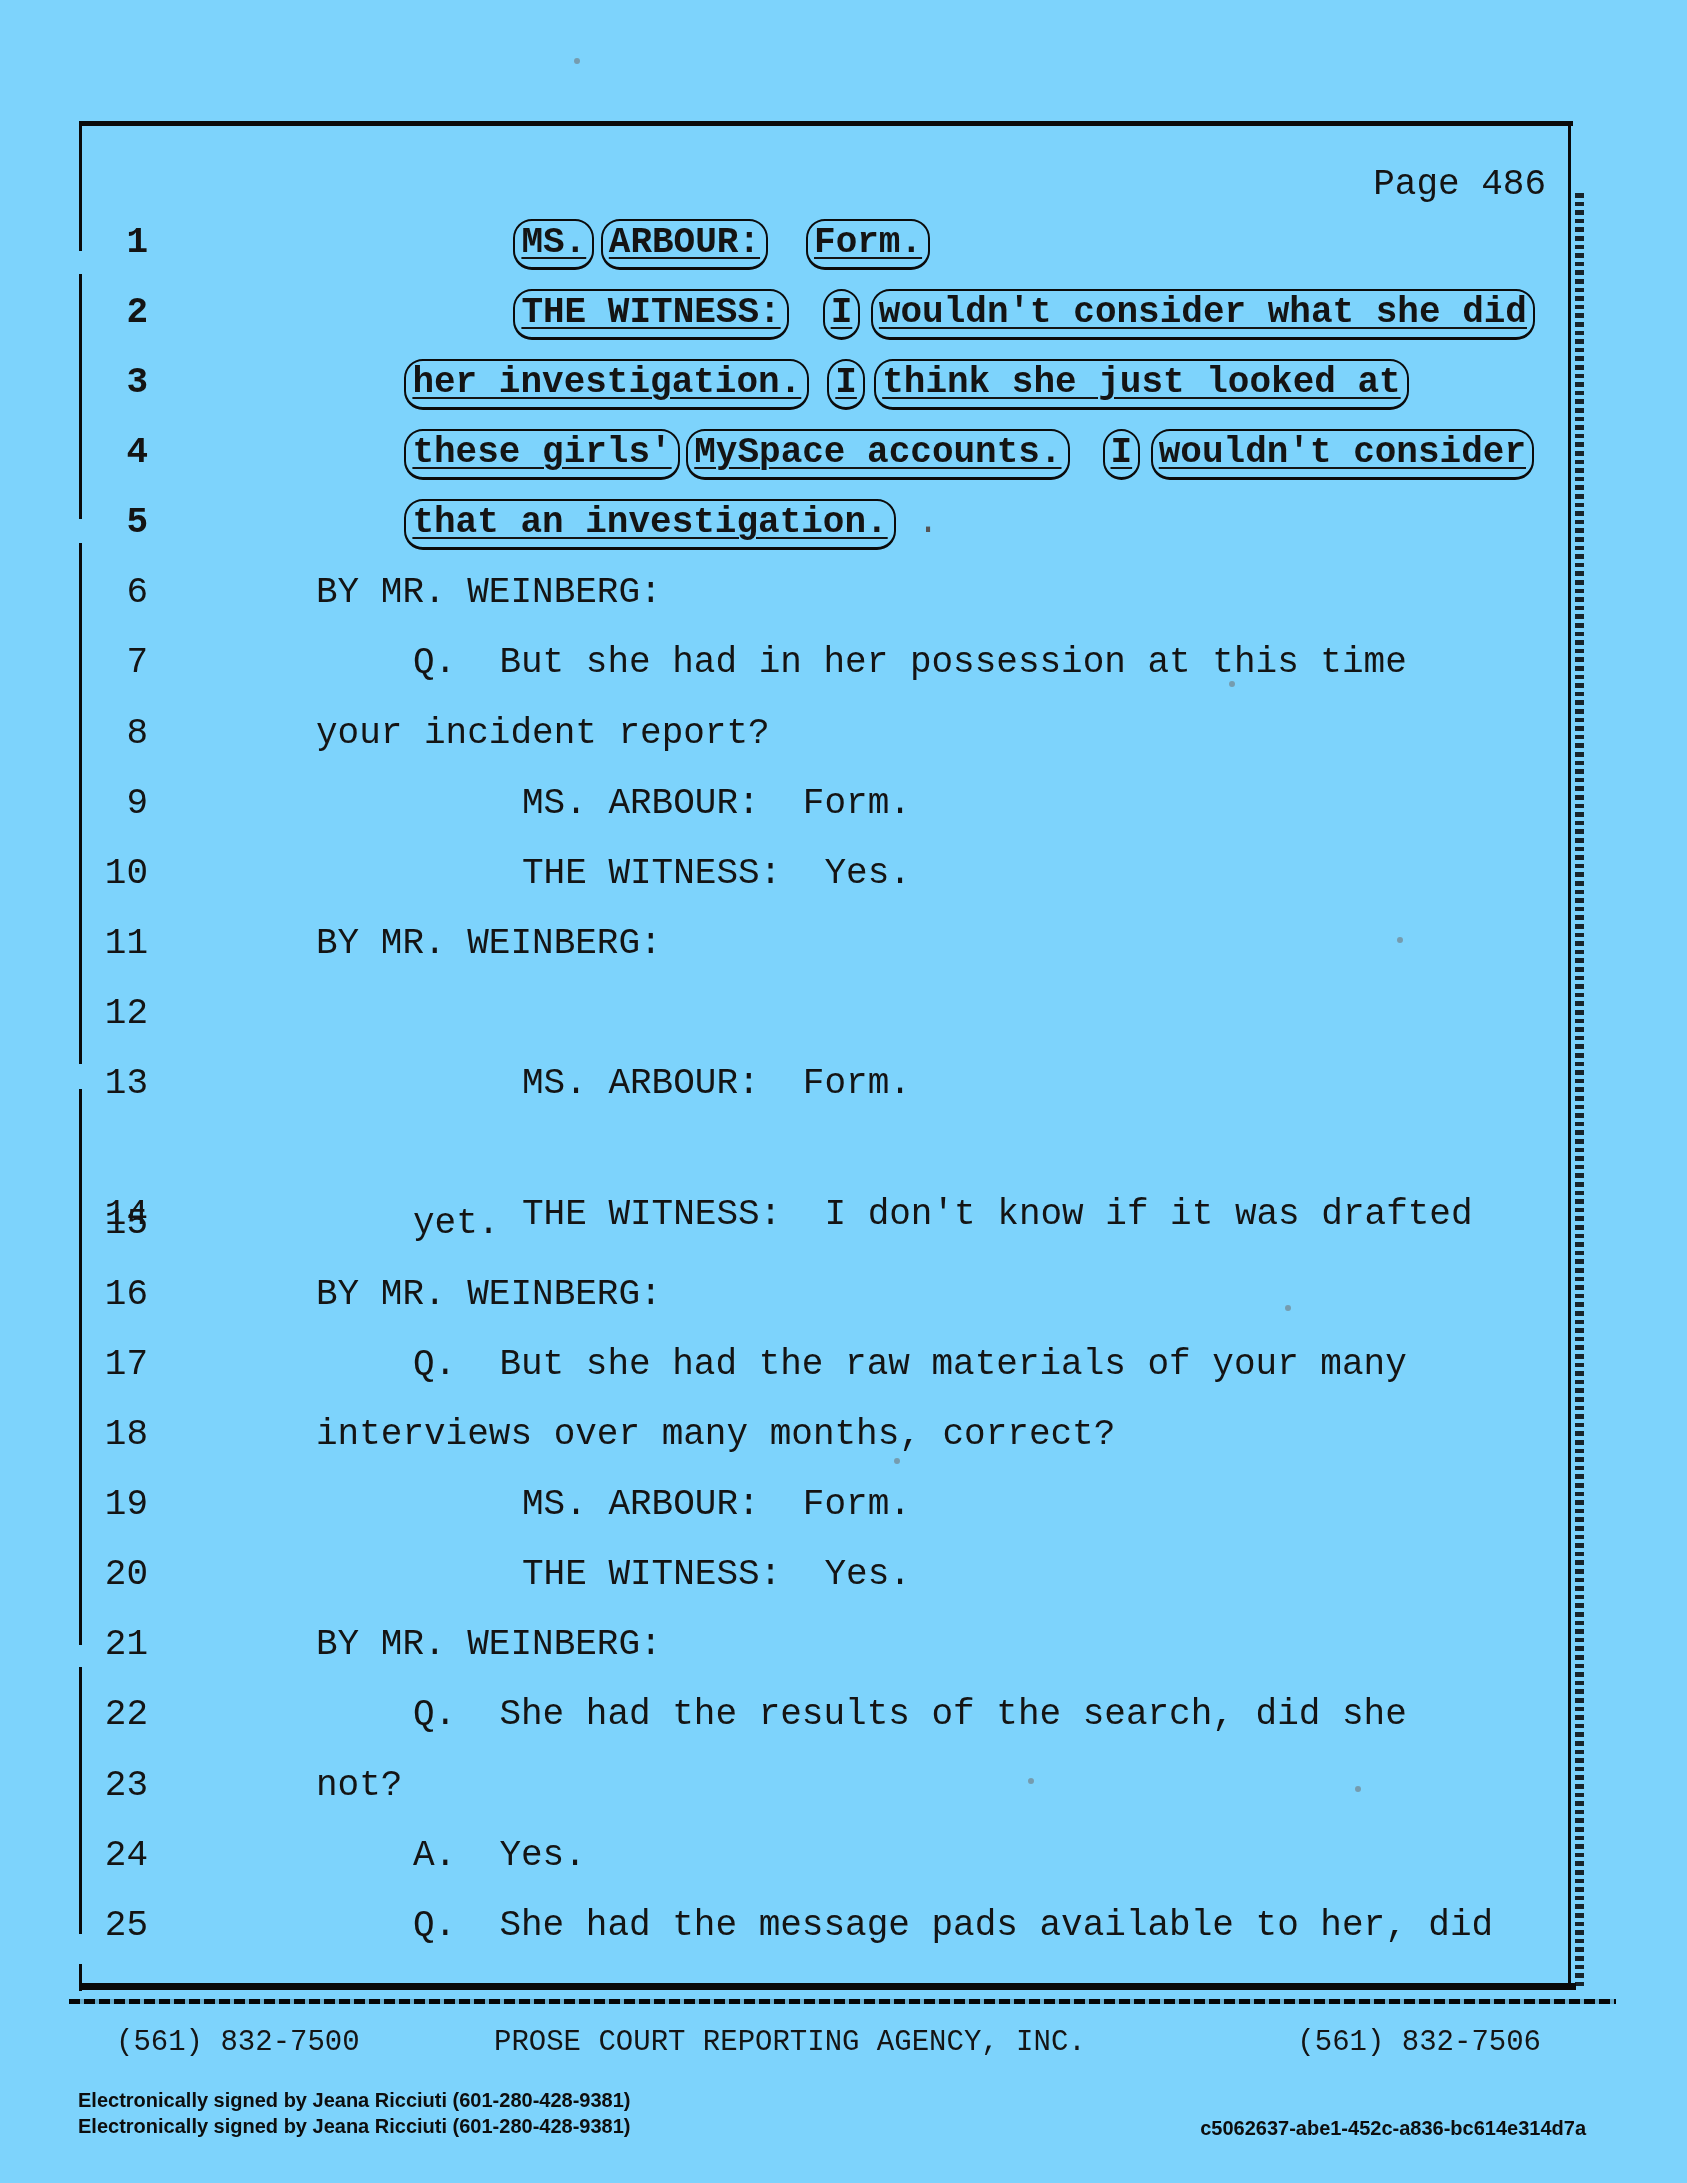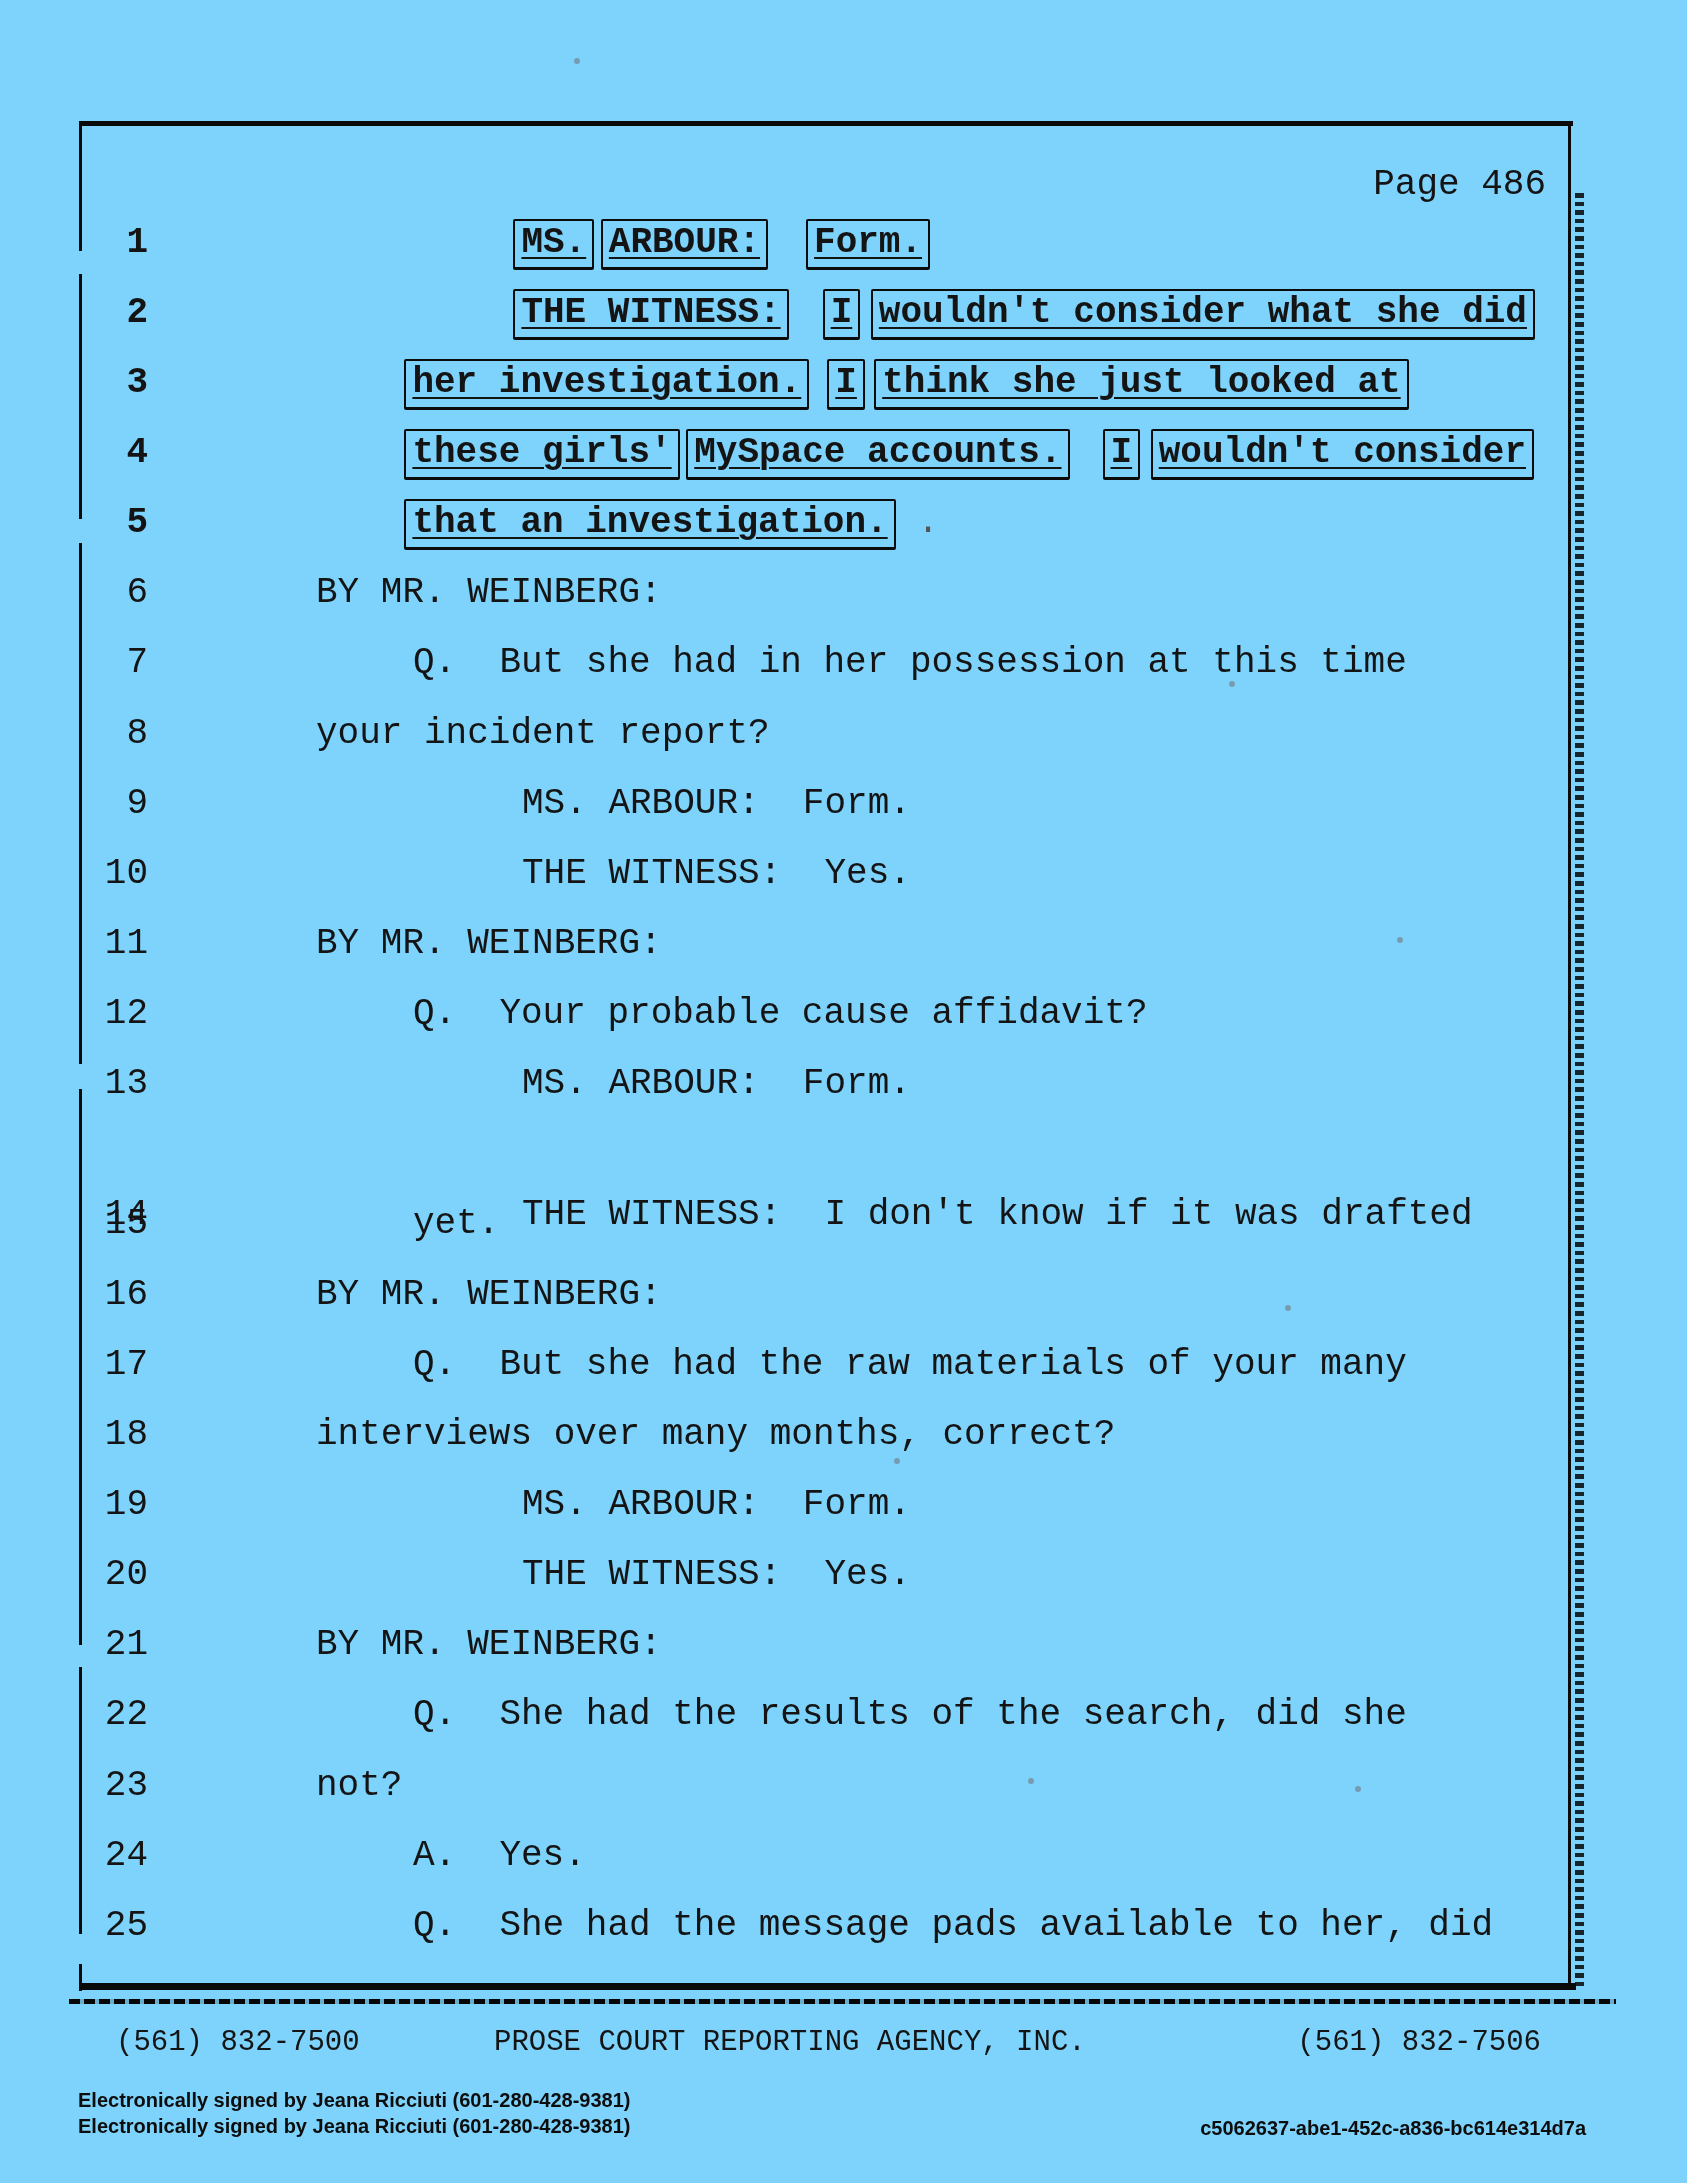--- a/index.html
+++ b/index.html
@@ -22,21 +22,21 @@
   
   .line-row{position:absolute;left:0;width:1687px;height:53px;line-height:53px;font-size:36px;}
   .line-num{position:absolute;left:83px;width:65px;text-align:right;white-space:pre;}
   .line-content{position:absolute;white-space:pre;}
   .indent-left    .line-content{left:316px;}
   .indent-qa      .line-content{left:413px;}
   .indent-speaker .line-content{left:522px;}
   .box-start .line-content{margin-left:-8.6px;}
   .has-box{font-weight:700;}
   .seg-boxed{
-    border:2px solid #0b0b0b;border-bottom-width:3.3px;border-radius:2px;
+    border:2px solid #0b0b0b;border-bottom-width:3.3px;border-radius:19px;
     padding:1.3px 6px 4px;
     text-decoration:underline;text-decoration-thickness:2px;text-underline-offset:5.3px;
   }
   .seg-gap{display:inline-block;height:0.7px;}
   .seg-faint{color:#555;font-weight:400;}
   .page-label{position:absolute;top:158px;right:141px;font-size:36px;line-height:53px;white-space:pre;}
   
   .footer-item{position:absolute;top:2016px;font-size:29px;line-height:53px;white-space:pre;}
   .footer-left{left:116px;}
   .footer-center{left:494px;}
@@ -110,21 +110,20 @@
       <div class="line-row indent-speaker" style="top: 847px;">
         <span class="line-num">10</span>
         <span class="line-content"><span class="seg-plain">THE WITNESS:  Yes.</span></span>
       </div>
       <div class="line-row indent-left" style="top: 917px;">
         <span class="line-num">11</span>
         <span class="line-content"><span class="seg-plain">BY MR. WEINBERG:</span></span>
       </div>
       <div class="line-row indent-qa" style="top: 987px;">
         <span class="line-num">12</span>
-        <span class="line-content"><span class="seg-plain">Q.  Your probable cause affidavit?</span></span>
       </div>
       <div class="line-row indent-speaker" style="top: 1057px;">
         <span class="line-num">13</span>
         <span class="line-content"><span class="seg-plain">MS. ARBOUR:  Form.</span></span>
       </div>
       <div class="line-row indent-speaker" style="top: 1188px;">
         <span class="line-num">14</span>
         <span class="line-content"><span class="seg-plain">THE WITNESS:  I don't know if it was drafted</span></span>
       </div>
       <div class="line-row indent-qa" style="top: 1197px;">

